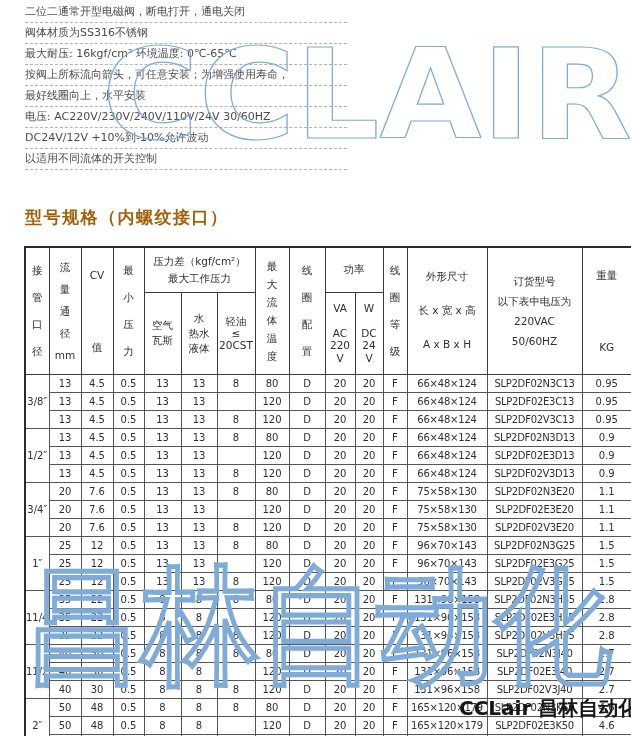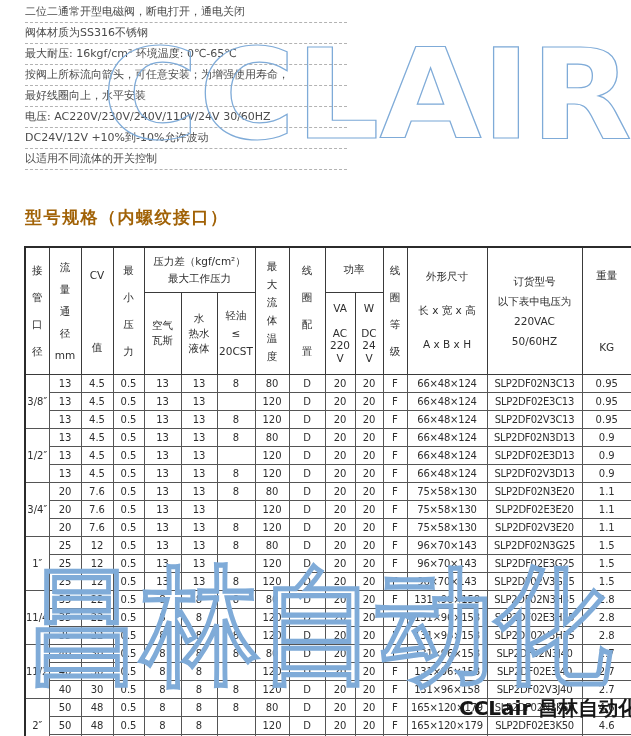--- a/index.html
+++ b/index.html
@@ -61,21 +61,21 @@
   td.size-label { font-size:11px; color:#2a2a2a; }
   td.dims  { font-size:9px; letter-spacing:-0.2px; }
   td.model { font-size:9px; letter-spacing:-0.3px;margin-left:21px; }
   td.wt    { font-size:10px; }
   th.vh27 { line-height:27px; }
   th.vh22 { line-height:22px; }
   th.vh18 { line-height:18px; font-size:10.5px; }
   th.vh24 { line-height:24px; }
   th.grp  { line-height:17px; }
   th.sub3 { line-height:15px; }
-  th.subo { line-height:18px; font-size:9px; }
+  th.subo { line-height:12px; font-size:9px; }
   th.subp { line-height:12.5px; font-size:10px; }
   th.dimh { line-height:17px; font-size:10.5px; }
   th.ordh { line-height:20px; font-size:10px; }
 </style>
 </head>
 <body>
 
 <div class="page">
 
   <ul class="intro">

